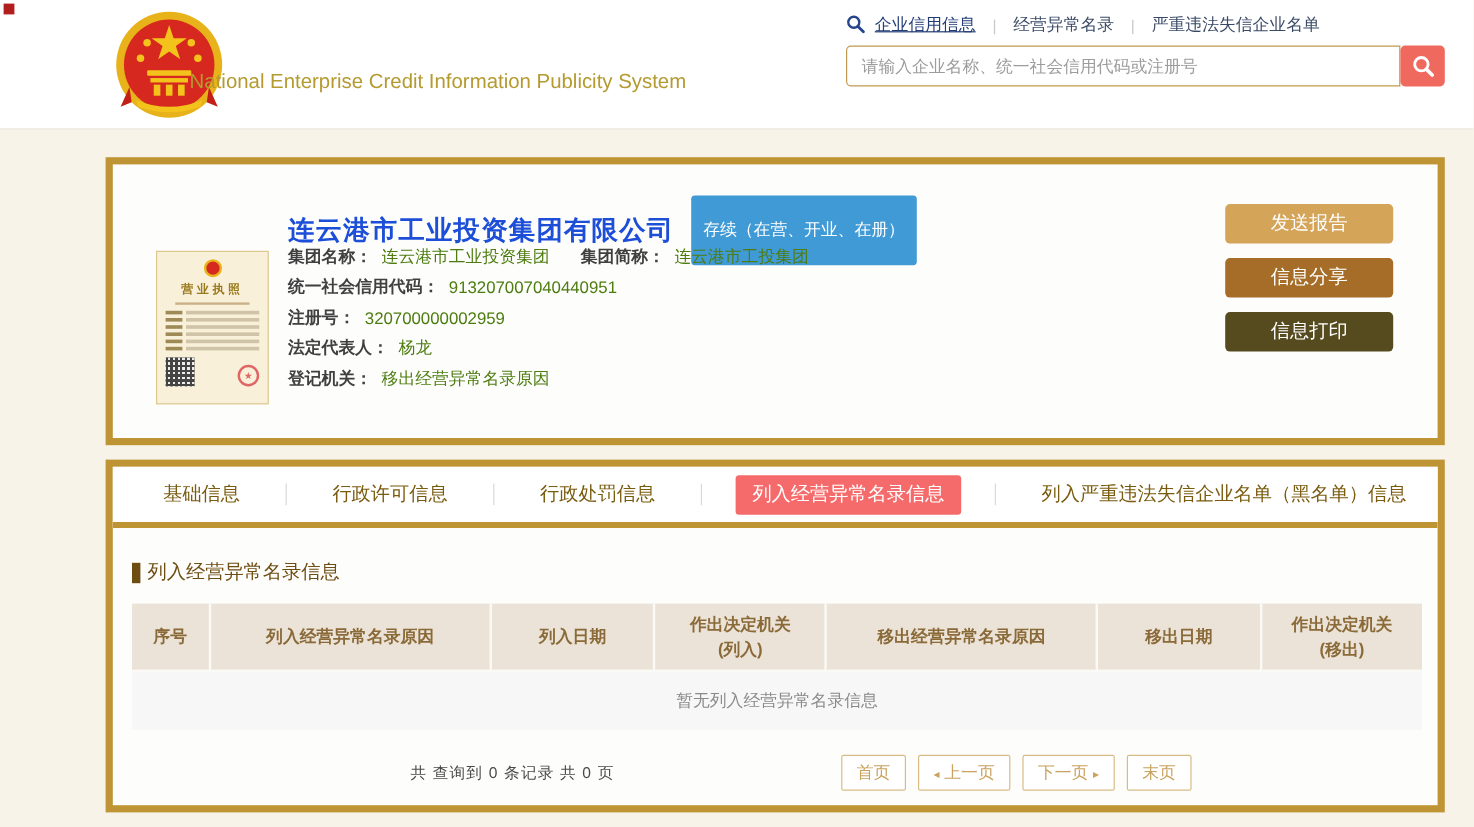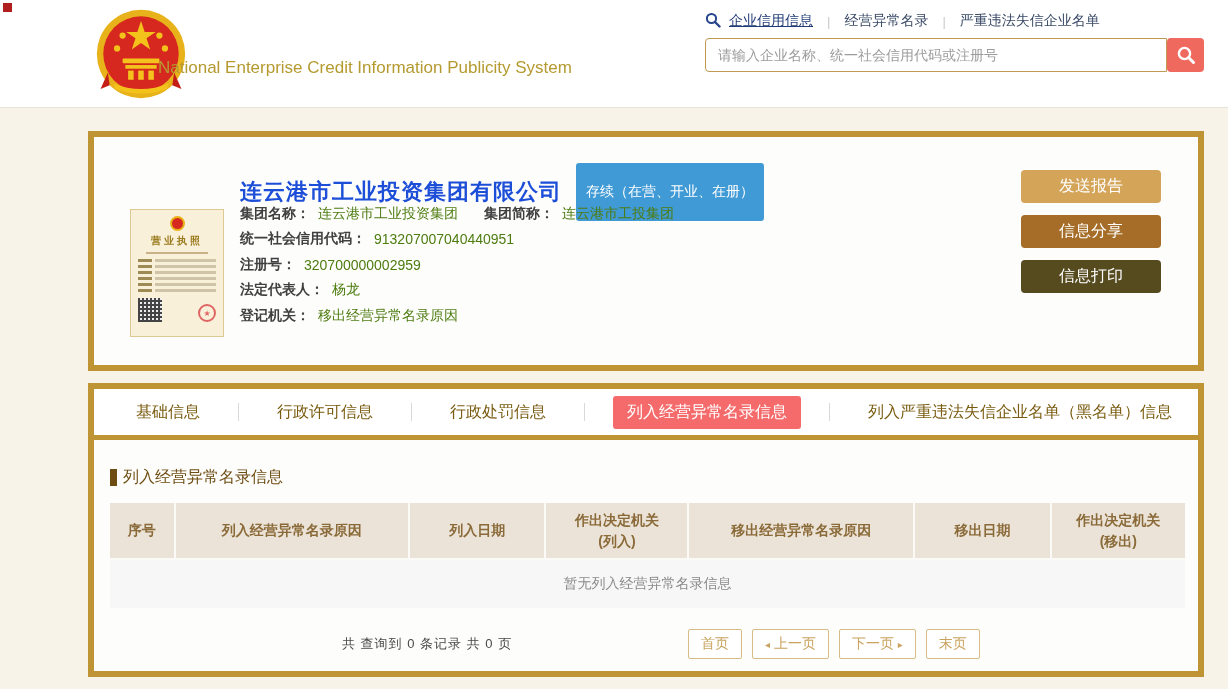--- a/index.html
+++ b/index.html
@@ -77,21 +77,21 @@
   .section-text { font-size:16px; color:#6e4d12; }
   .ab-table { position:absolute; left:16px; top:114px; width:1075px; border-collapse:separate; border-spacing:0; }
   .ab-table th { background:#ebe3d7; color:#8a6a38; font-size:14px; font-weight:bold;
     height:57px; border-right:2px solid #fbfaf7; border-bottom:2px solid #fbfaf7;
     text-align:center; vertical-align:middle; line-height:1.5; }
   .ab-table th:last-child { border-right:none; }
   .ab-table td.empty-cell { background:#f7f7f7; color:#8a8a8a; font-size:14px;
     height:48px; text-align:center; }
   .pagination { position:absolute; left:0; top:240px; width:1104px; height:28px; }
   .pg-summary { position:absolute; left:248px; top:6px; font-size:13px; color:#4a4a4a; letter-spacing:1px; }
-  .pg-buttons { position:absolute; left:594px; top:0; display:flex; gap:10px; }
+  .pg-buttons { position:absolute; left:607px; top:0; display:flex; gap:10px; }
   .pg-btn { border:1px solid #d8bc85; background:#fff; color:#c9a35f; font-size:14px;
     padding:5px 12px; cursor:pointer; font-family:inherit; white-space:nowrap; border-radius:2px; }
   .pg-arrow { font-size:10px; }
 </style>
 </head>
 <body>
 
 <div class="header">
   <div class="corner-dot"></div>
 

